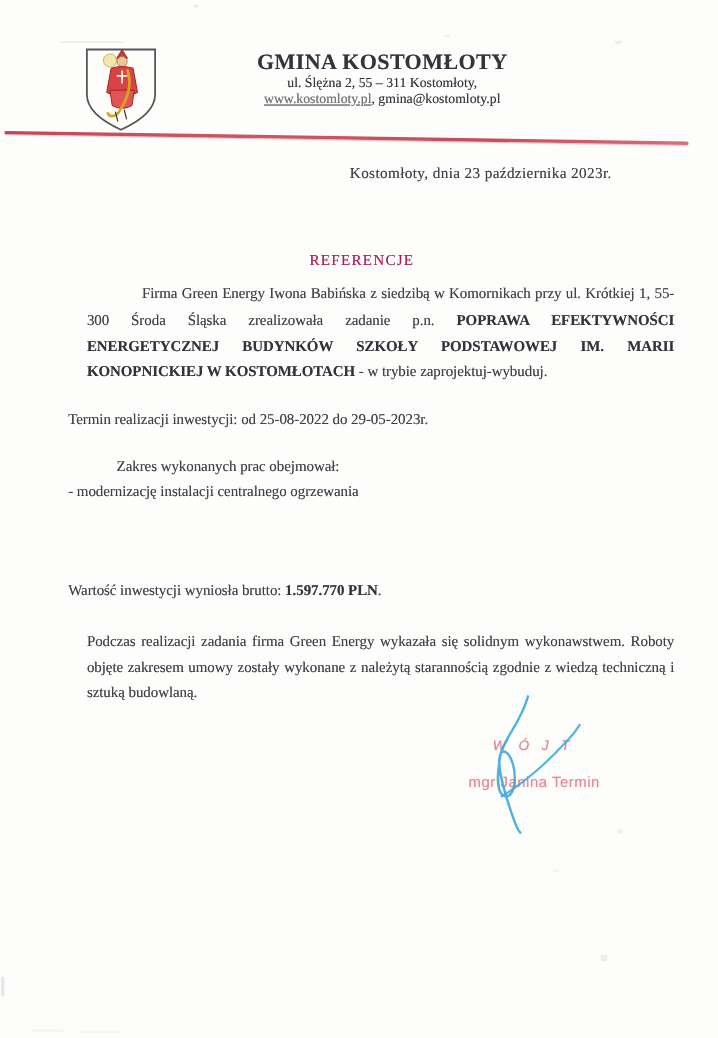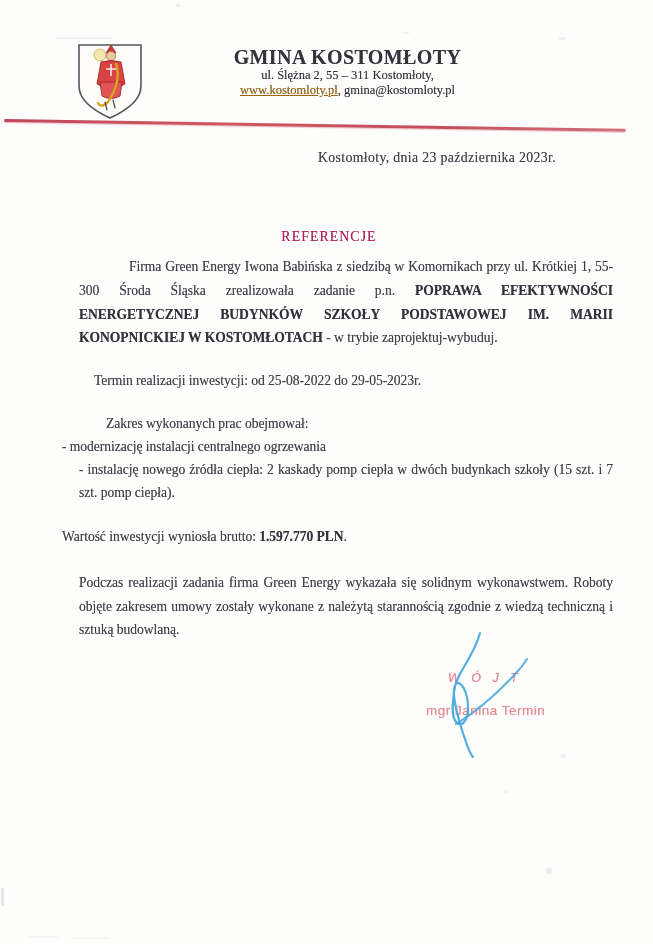--- a/index.html
+++ b/index.html
@@ -10,21 +10,21 @@
     color:#3f3f49;
     padding-left:48px;
   }
   .page *{box-sizing:border-box;}
   .txt{text-shadow:0 0 .5px rgba(63,63,73,.55);}
   
   .crest{position:absolute;left:74px;top:42px;width:72px;height:80px;}
   .head-text{position:absolute;left:200px;top:46px;width:295px;text-align:center;color:#34343d;}
   .org-name{font-size:20px;font-weight:bold;letter-spacing:.4px;line-height:22px;}
   .addr{font-size:12.5px;line-height:15px;}
-  .link{color:#a16207;text-decoration:underline;}
+  .link{color:#737373;text-decoration:underline;}
   .rule{
     position:absolute;left:4px;top:119px;width:622px;height:3.4px;
     background:linear-gradient(90deg,#c0485a 0%,#cd5663 35%,#c44e5c 70%,#d4707e 100%);
     transform:rotate(0.9deg);transform-origin:left center;border-radius:2px;
     box-shadow:0 1px 1px rgba(205,86,99,.35);
   }
   
   .date-line{position:absolute;left:318px;top:150px;font-size:13.8px;letter-spacing:.35px;}
   .doc-title{position:absolute;left:62px;top:229px;width:534px;text-align:center;
     font-size:13.8px;letter-spacing:1.1px;color:#be185d;}
@@ -66,25 +66,24 @@
   </div>
 
   <div class="rule"></div>
 
   <div class="date-line txt">Kostomłoty, dnia 23 października 2023r.</div>
 
   <div class="doc-title txt">REFERENCJE</div>
 
   <p class="para just indent txt" style="top:255px;"><span>Firma Green Energy Iwona Babińska z siedzibą w Komornikach przy ul. Krótkiej 1, 55-300 Środa Śląska zrealizowała zadanie p.n. </span><b>POPRAWA EFEKTYWNOŚCI ENERGETYCZNEJ BUDYNKÓW SZKOŁY PODSTAWOWEJ IM. MARII KONOPNICKIEJ W KOSTOMŁOTACH</b><span> -  w trybie zaprojektuj-wybuduj.</span></p>
 
-  <p class="para txt" style="top:369px;margin-left:32px;">Termin realizacji inwestycji: od 25-08-2022 do 29-05-2023r.</p>
+  <p class="para txt" style="top:369px;">Termin realizacji inwestycji: od 25-08-2022 do 29-05-2023r.</p>
 
   <p class="para txt" style="top:412px;margin-left:44px;">Zakres wykonanych prac obejmował:</p>
   <p class="para txt" style="top:435px;">- modernizację instalacji centralnego ogrzewania</p>
-  <p class="para just txt" style="top:458px;line-height:23px;">-  instalację nowego źródła ciepła: 2 kaskady pomp ciepła w dwóch budynkach szkoły (15 szt. i 7 szt. pomp ciepła).</p>
 
   <p class="para txt" style="top:525px;"><span>Wartość inwestycji wyniosła brutto: </span><b>1.597.770 PLN</b><span>.</span></p>
 
   <p class="para just txt" style="top:571px;line-height:23.6px;">Podczas realizacji zadania firma Green Energy wykazała się solidnym wykonawstwem. Roboty objęte zakresem umowy zostały wykonane z należytą starannością zgodnie z wiedzą techniczną i sztuką budowlaną.</p>
 
   <div class="sig-role">W Ó J T</div>
   <div class="sig-name">mgr Janina Termin</div>
   <svg class="sig-svg" viewBox="0 0 122 142" aria-hidden="true">
     <path d="M50,9 C44,32 28,48 25,62 C22,80 21,94 27,99 C33,103 38,95 38,84 C38,68 31,56 26,60 C20,66 28,95 36,118 C39,127 42,132 43,133" fill="none" stroke="#3fa6da" stroke-width="2.2" stroke-linecap="round" opacity="0.9"></path>
     <path d="M26,100 C44,89 66,71 86,49 C90,45 94,40 97,35" fill="none" stroke="#3fa6da" stroke-width="2" stroke-linecap="round" opacity="0.85"></path>

